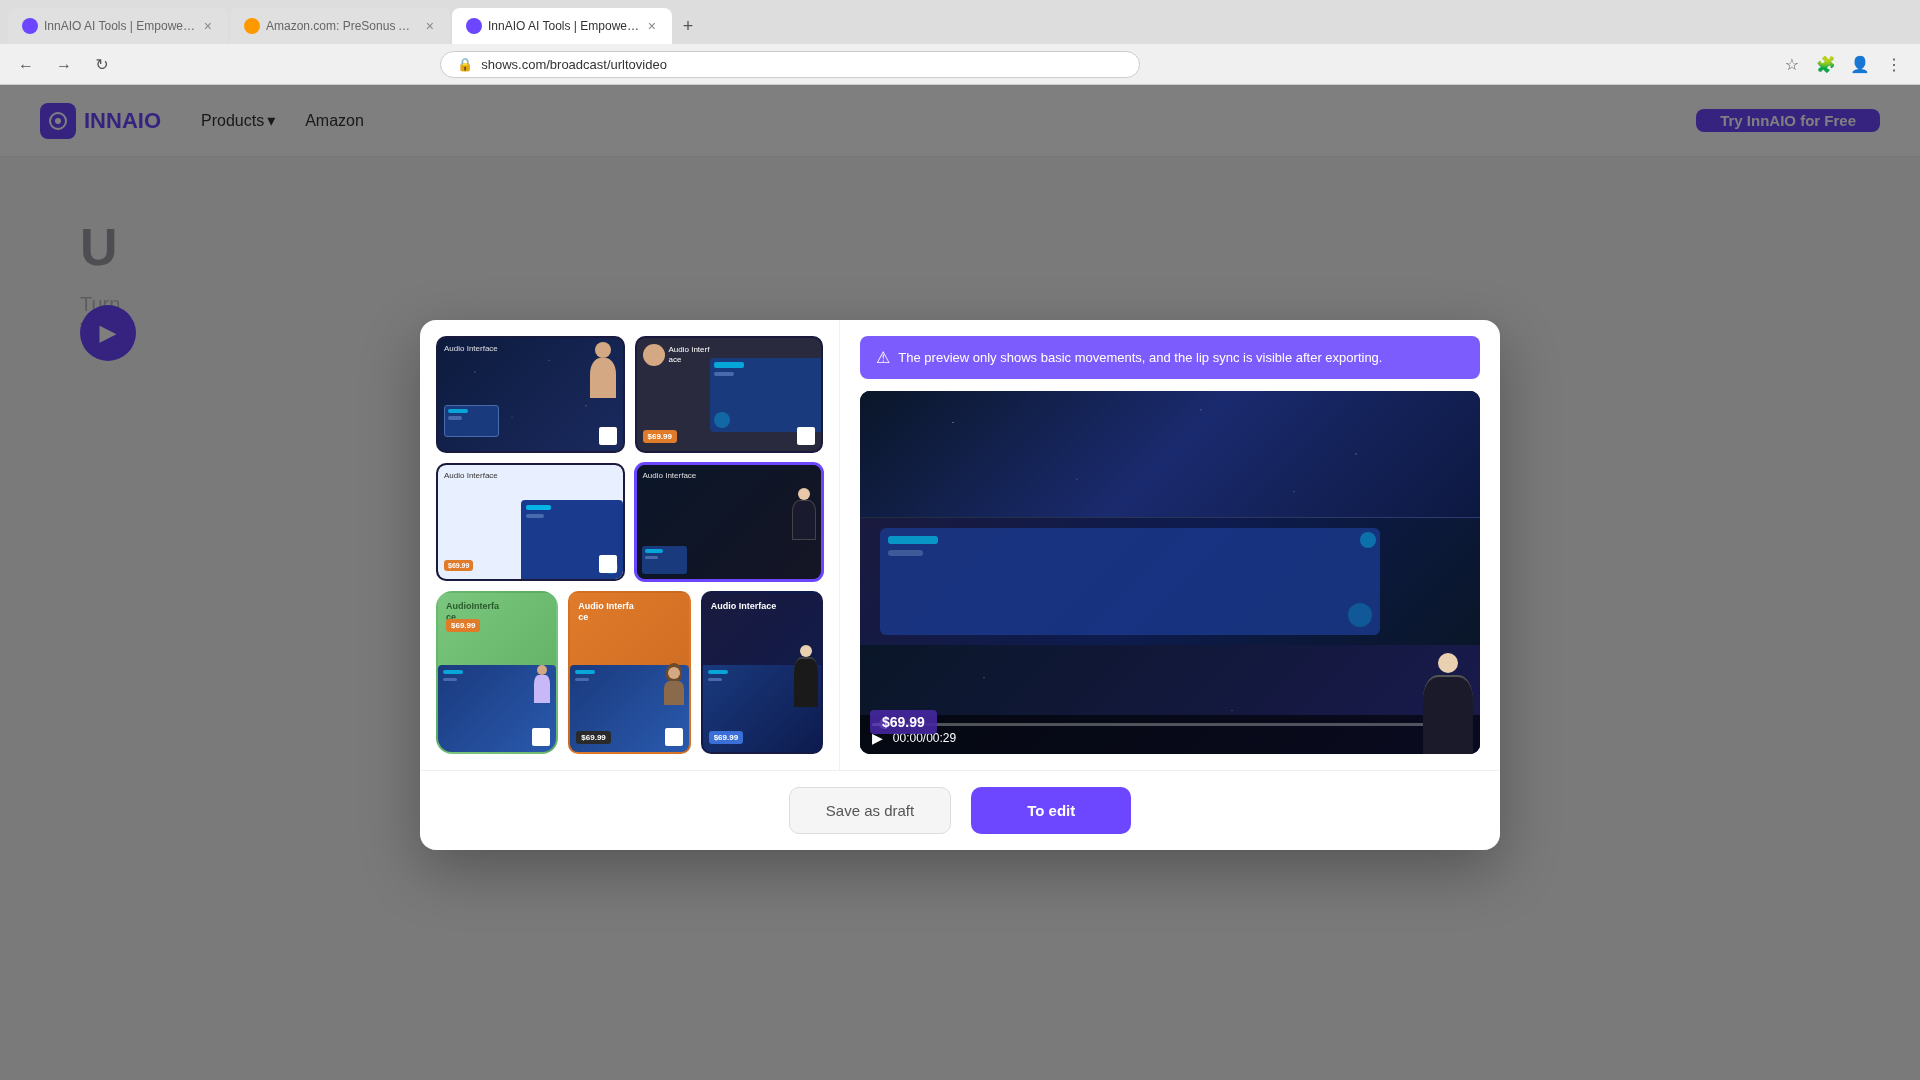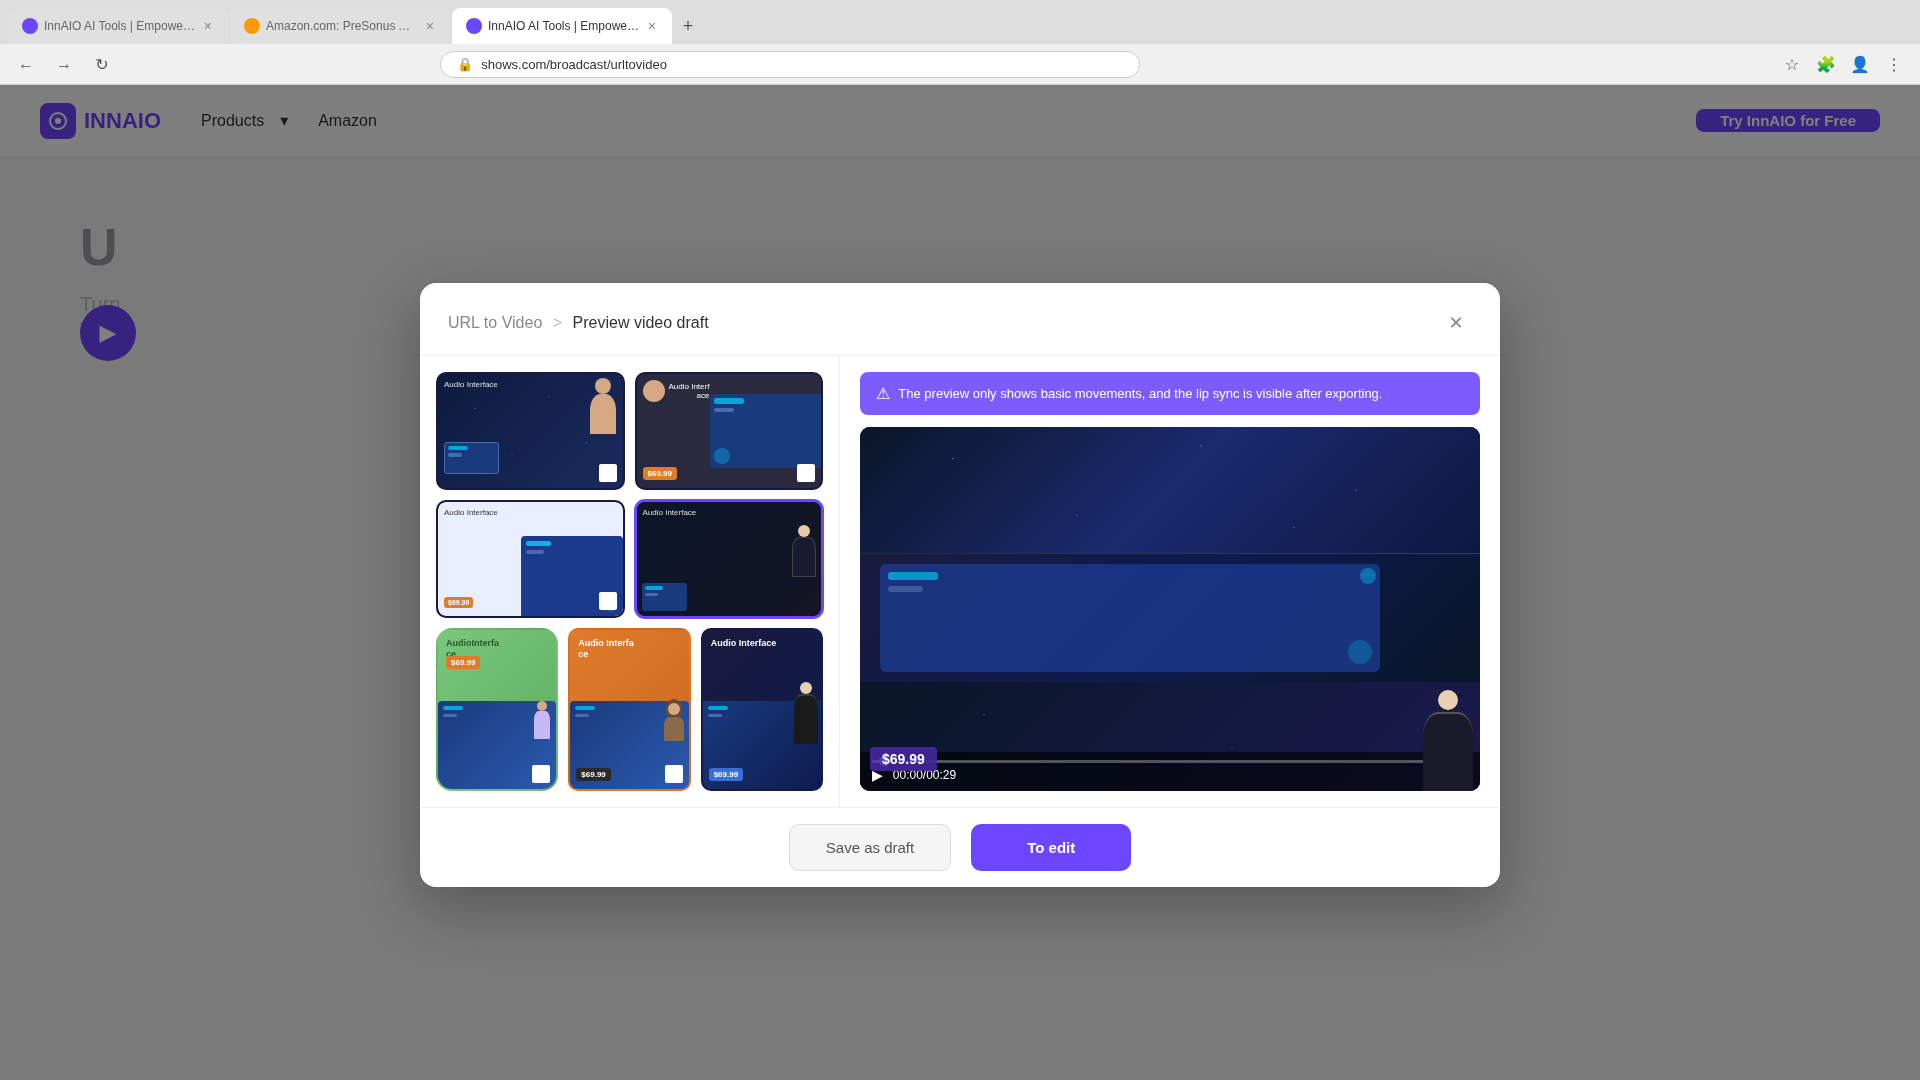--- a/index.html
+++ b/index.html
@@ -175,21 +175,21 @@
       display: flex;
       align-items: center;
       gap: 30px;
     }
     .nav-link {
       font-size: 16px;
       color: #333;
       cursor: pointer;
       display: flex;
       align-items: center;
-      gap: 16px;
+      gap: 3px;
     }
     .try-btn {
       margin-left: auto;
       background: #6c47ff;
       color: white;
       border: none;
       border-radius: 8px;
       padding: 3px 24px;
       font-size: 15px;
       font-weight: 600;
@@ -613,28 +613,20 @@
 
   <div class="bg-content">
     <div class="bg-title">U</div>
     <div class="bg-subtitle">Turn<br>vid</div>
   </div>
   <div class="circle-btn">▶</div>
 
   <div class="modal-overlay">
     <div class="modal">
 
-      <div class="modal-header">
-        <div class="modal-breadcrumb">
-          <span>URL to Video</span>
-          <span class="separator"> &gt; </span>
-          <span class="current">Preview video draft</span>
-        </div>
-        <button class="close-btn">✕</button>
-      </div>
 
       <div class="modal-body">
 
         <div class="templates-panel">
 
           <div class="templates-grid">
 
             <div class="template-card">
               <div class="tcard bg-dark-blue">
                 <div class="stars"></div>
@@ -647,21 +639,21 @@
 
                 <div style="position:absolute;bottom:14px;left:6px;width:55px;height:32px;background:#1a3a7e;border-radius:3px;border:1px solid #4a6aae;">
                   <div style="position:absolute;top:3px;left:3px;width:20px;height:4px;background:#00d4ff;border-radius:2px;opacity:0.7;"></div>
                   <div style="position:absolute;top:10px;left:3px;width:14px;height:4px;background:#4a6aae;border-radius:2px;"></div>
                 </div>
                 <div class="mini-qr"></div>
               </div>
             </div>
 
             <div class="template-card">
-              <div class="tcard" style="background:#2a2a3e;text-align:right;">
+              <div class="tcard" style="background:#2a2a3e;">
                 <div style="position:absolute;top:6px;left:6px;display:flex;align-items:center;gap:4px;">
                   <div style="width:22px;height:22px;background:#d4a882;border-radius:50%;"></div>
                   <span style="font-size:8px;color:white;font-weight:500;line-height:1.2;">Audio Interf<br>ace</span>
                 </div>
                 <div style="position:absolute;right:0;top:50%;transform:translateY(-50%);width:60%;height:65%;background:#1a3a7e;border-radius:4px 0 0 4px;overflow:hidden;">
                   <div style="position:absolute;top:4px;left:4px;width:30px;height:6px;background:#00d4ff;border-radius:2px;opacity:0.7;"></div>
                   <div style="position:absolute;top:14px;left:4px;width:20px;height:4px;background:#4a6aae;border-radius:2px;"></div>
                   <div style="position:absolute;bottom:4px;left:4px;width:16px;height:16px;background:rgba(0,212,255,0.3);border-radius:50%;"></div>
                 </div>
                 <div style="position:absolute;bottom:8px;left:6px;background:#e07b2a;color:white;font-size:8px;font-weight:700;padding:2px 5px;border-radius:3px;">$69.99</div>

